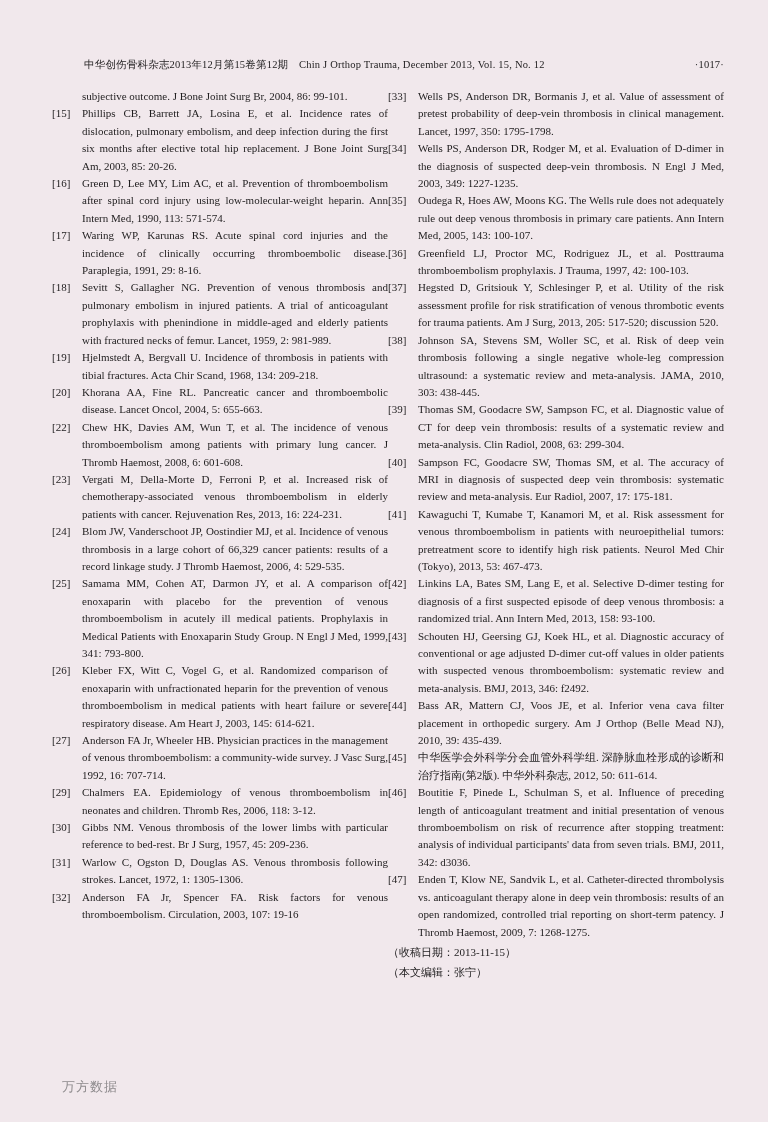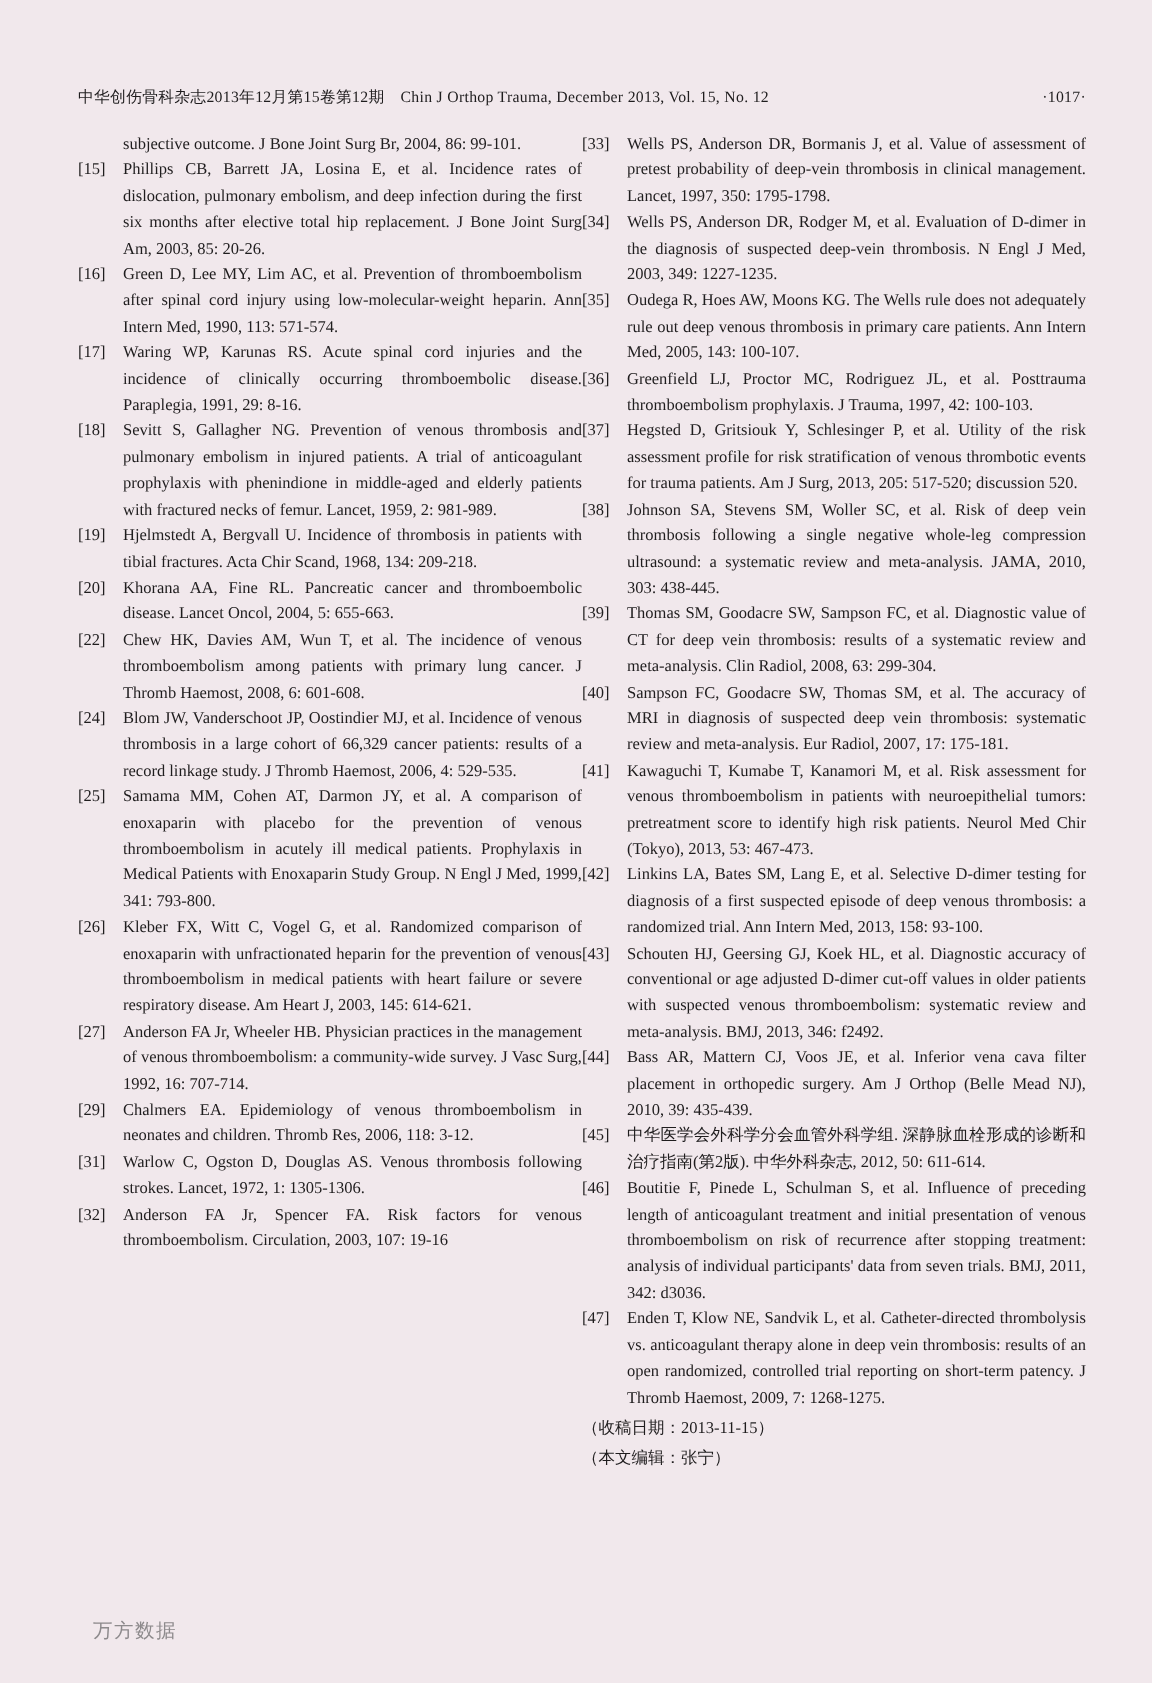--- a/index.html
+++ b/index.html
@@ -15,21 +15,21 @@
     position:absolute; inset:0;
     padding:58px 44px 0 52px;
     box-sizing:border-box;
   }
   .header {
     display:flex; justify-content:space-between; align-items:baseline;
     font-size:10.5px;
     letter-spacing:0.2px;
     margin-bottom:6px;
   }
-  .header .journal { white-space:nowrap; }
+  .header .journal { white-space:nowrap;margin-left:32px; }
   .header .pageno { white-space:nowrap;text-align:center; }
   .columns {
     display:flex; margin-top:16px;
   }
   .col {
     flex:1 1 0;
     font-size:11px;
     line-height:17.4px;
     text-align:justify;
     min-width:0;
@@ -91,38 +91,46 @@
           </div>
           <div class="ref">
             <span class="ref-num">[20]</span>
             <span class="ref-text">Khorana AA, Fine RL. Pancreatic cancer and thromboembolic disease. Lancet Oncol, 2004, 5: 655-663.</span>
           </div>
           <div class="ref">
             <span class="ref-num">[22]</span>
             <span class="ref-text">Chew HK, Davies AM, Wun T, et al. The incidence of venous thromboembolism among patients with primary lung cancer. J Thromb Haemost, 2008, 6: 601-608.</span>
           </div>
           <div class="ref">
+            <span class="ref-num">[23]</span>
+            <span class="ref-text">Vergati M, Della-Morte D, Ferroni P, et al. Increased risk of chemotherapy-associated venous thromboembolism in elderly patients with cancer. Rejuvenation Res, 2013, 16: 224-231.</span>
+          </div>
+          <div class="ref">
             <span class="ref-num">[24]</span>
             <span class="ref-text">Blom JW, Vanderschoot JP, Oostindier MJ, et al. Incidence of venous thrombosis in a large cohort of 66,329 cancer patients: results of a record linkage study. J Thromb Haemost, 2006, 4: 529-535.</span>
           </div>
           <div class="ref">
             <span class="ref-num">[25]</span>
             <span class="ref-text">Samama MM, Cohen AT, Darmon JY, et al. A comparison of enoxaparin with placebo for the prevention of venous thromboembolism in acutely ill medical patients. Prophylaxis in Medical Patients with Enoxaparin Study Group. N Engl J Med, 1999, 341: 793-800.</span>
           </div>
           <div class="ref">
             <span class="ref-num">[26]</span>
             <span class="ref-text">Kleber FX, Witt C, Vogel G, et al. Randomized comparison of enoxaparin with unfractionated heparin for the prevention of venous thromboembolism in medical patients with heart failure or severe respiratory disease. Am Heart J, 2003, 145: 614-621.</span>
           </div>
           <div class="ref">
             <span class="ref-num">[27]</span>
             <span class="ref-text">Anderson FA Jr, Wheeler HB. Physician practices in the management of venous thromboembolism: a community-wide survey. J Vasc Surg, 1992, 16: 707-714.</span>
           </div>
           <div class="ref">
             <span class="ref-num">[29]</span>
             <span class="ref-text">Chalmers EA. Epidemiology of venous thromboembolism in neonates and children. Thromb Res, 2006, 118: 3-12.</span>
+          </div>
+          <div class="ref">
+            <span class="ref-num">[30]</span>
+            <span class="ref-text">Gibbs NM. Venous thrombosis of the lower limbs with particular reference to bed-rest. Br J Surg, 1957, 45: 209-236.</span>
           </div>
           <div class="ref">
             <span class="ref-num">[31]</span>
             <span class="ref-text">Warlow C, Ogston D, Douglas AS. Venous thrombosis following strokes. Lancet, 1972, 1: 1305-1306.</span>
           </div>
           <div class="ref">
             <span class="ref-num">[32]</span>
             <span class="ref-text">Anderson FA Jr, Spencer FA. Risk factors for venous thromboembolism. Circulation, 2003, 107: 19-16</span>
           </div>
         </div>

